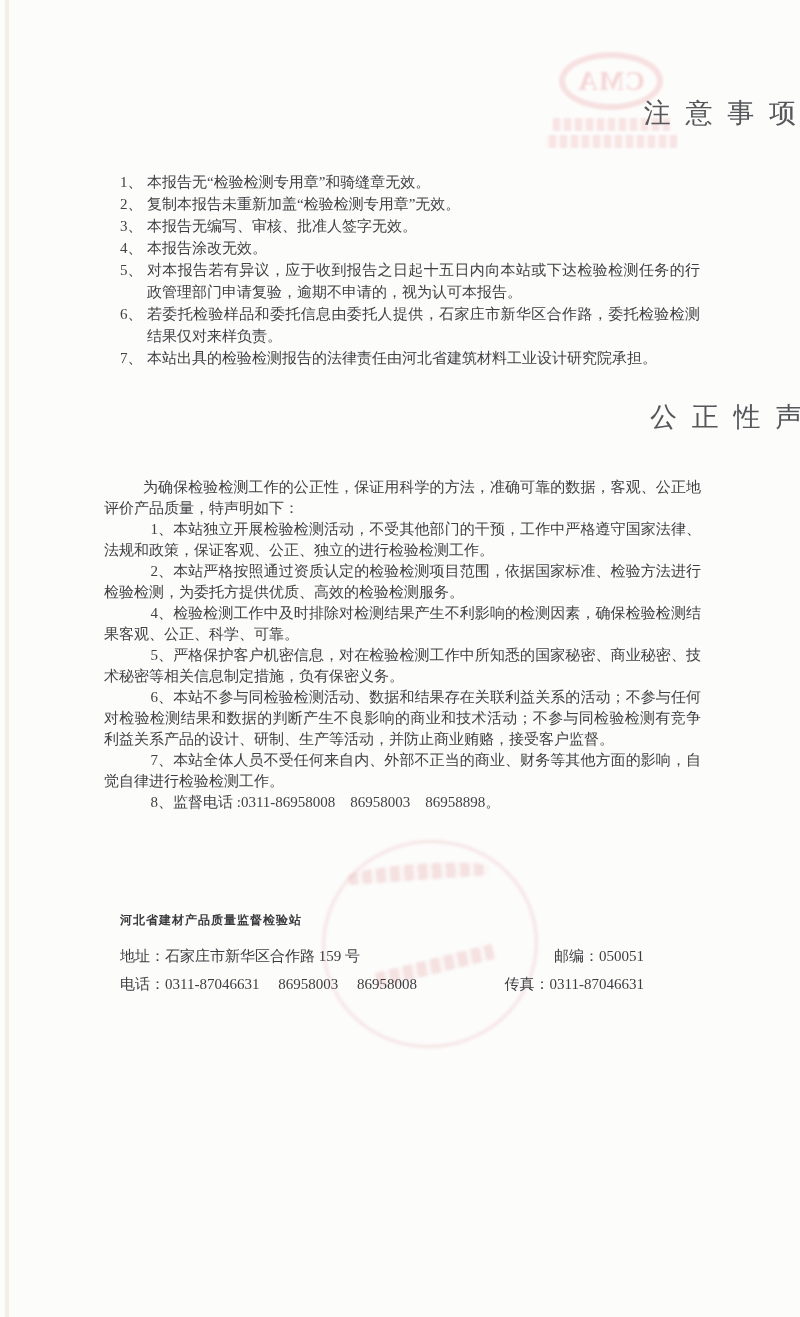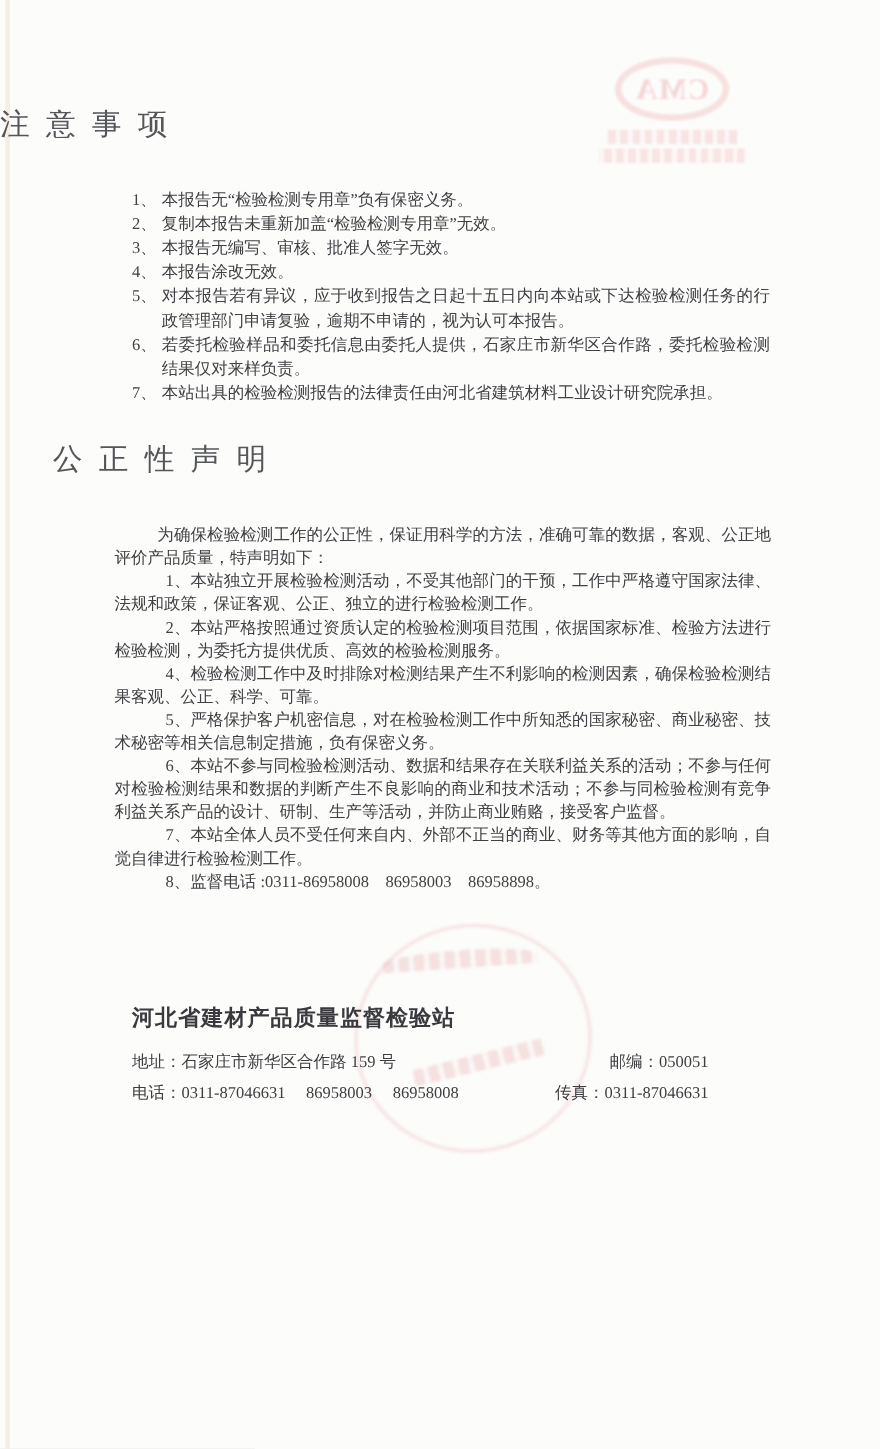--- a/index.html
+++ b/index.html
@@ -82,21 +82,21 @@
   .seal-mark1 { left: 36px; top: 20px; width: 140px; height: 16px; border-radius: 50% 50% 0 0; transform: rotate(6deg); }
   .seal-mark2 { left: 46px; top: 116px; width: 120px; height: 15px; transform: rotate(-4deg); }
 
   
   .content { position: relative; z-index: 1; }
 
   .sec-title {
     position: absolute;
     left: 0; width: 100%;
     margin: 0;
-    text-align: left;
+    text-align: right;
     font-size: 27px;
     font-weight: normal;
     letter-spacing: 4px;
     color: #55565a;
     white-space: pre;
   }
   .title1 { top: 95px; }
   .title2 { top: 399px; margin-left: 48px; }
 
   .notes {
@@ -123,21 +123,21 @@
   .st-item  { text-indent: 3.1em; }
 
   .footer {
     position: absolute;
     left: 120px; top: 912px;
     width: 524px;
     font-size: 15px;
     color: #3d3d41;
   }
   .org {
-    font-size: 20px;
+    font-size: 12px;
     font-weight: bold;
     letter-spacing: 1px;
     color: #3a3a3e;
     margin-bottom: 13px;
   }
   .frow {
     display: flex;
     justify-content: space-between;
     line-height: 28px;
     white-space: pre;
@@ -162,21 +162,21 @@
     <div class="seal-mark seal-mark2"></div>
   </div>
 
   <div class="content">
 
     <h1 class="sec-title title1">注 意 事 项</h1>
 
     <div class="notes">
       <div class="note">
         <span class="num">1、</span>
-        <span class="txt">本报告无“检验检测专用章”负有保密义务。</span>
+        <span class="txt">本报告无“检验检测专用章”和骑缝章无效。</span>
       </div>
       <div class="note">
         <span class="num">2、</span>
         <span class="txt">复制本报告未重新加盖“检验检测专用章”无效。</span>
       </div>
       <div class="note">
         <span class="num">3、</span>
         <span class="txt">本报告无编写、审核、批准人签字无效。</span>
       </div>
       <div class="note">

